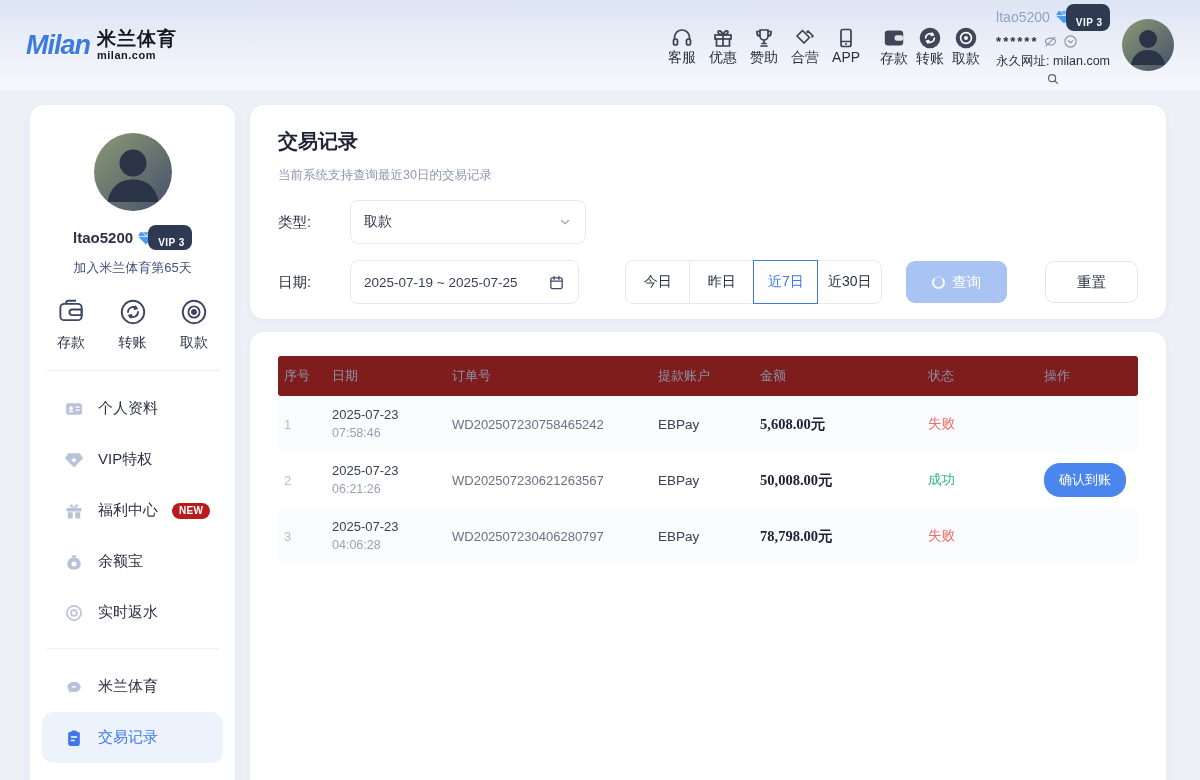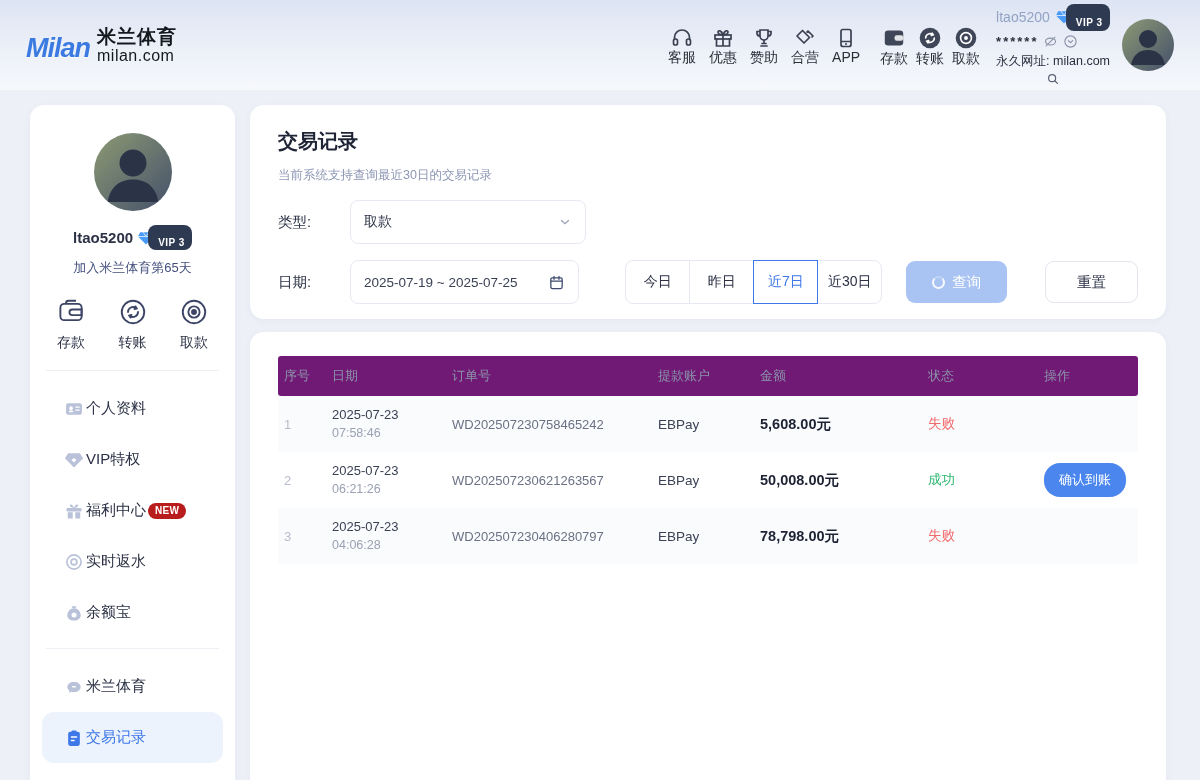--- a/index.html
+++ b/index.html
@@ -16,21 +16,21 @@
     background:linear-gradient(180deg,#dde4f3 0%,#ecf0f8 55%,#f6f8fc 100%);
     display:flex; align-items:center; padding:0 26px;
   }
   .logo { display:flex; align-items:flex-end; gap:7px; margin-right:24px; cursor:pointer; }
   .logo-script {
     font-size:27px; font-weight:bold; font-style:italic; color:#3b7ae0;
     letter-spacing:-1px; text-shadow:0 1px 0 rgba(255,255,255,.6);
   }
   .logo-stack { display:flex; flex-direction:column; line-height:1; }
   .logo-cn { font-size:19px; font-weight:bold; color:#15181f; letter-spacing:1px; }
-  .logo-domain { font-size:16px; font-weight:normal; color:#15181f; margin-top:2px; letter-spacing:.5px; }
+  .logo-domain { font-size:11px; font-weight:bold; color:#15181f; margin-top:2px; letter-spacing:.5px; }
   .mainnav { display:flex; gap:15px; }
   .nav-link { font-size:16px; color:#1f2430; text-decoration:none; cursor:pointer; white-space:nowrap; }
   .hdr-right { margin-left:auto; display:flex; align-items:center; }
   .hgroup { display:flex; gap:13px; }
   .hicon { display:flex; flex-direction:column; align-items:center; cursor:pointer; color:#2a2f3a; }
   .hicon .ig { color:#3a4152; }
   .hicon .lb { font-size:14px; line-height:1; }
   .hgroup.filled { margin-left:20px; gap:8px; }
   .userblock { margin-left:16px; line-height:1.35; }
   .u-row { display:flex; align-items:center; gap:5px; }
@@ -53,21 +53,21 @@
   .avatar-lg { width:78px; height:78px; margin:28px auto 0; }
   .s-name { display:flex; justify-content:center; align-items:center; gap:4px; margin-top:14px; }
   .s-name .nm { font-size:15px; font-weight:bold; color:#2c3145; }
   .s-join { text-align:center; font-size:13px; color:#44507e; margin-top:9px; }
   .s-actions { display:flex; justify-content:space-between; padding:20px 26px 18px; }
   .s-act { display:flex; flex-direction:column; align-items:center; gap:7px; cursor:pointer; color:#3c4566; }
   .s-act .lb { font-size:14px; color:#2c3145; }
   .s-div { height:1px; background:#edeff5; margin:0 16px; }
   .s-menu { padding:12px 12px 4px; }
   .s-item {
-    display:flex; align-items:center; gap:2px; height:51px; padding:0 10px 0 22px;
+    display:flex; align-items:center; gap:14px; height:51px; padding:0 10px 0 22px;
     font-size:15px; color:#2c3145; cursor:pointer; border-radius:12px;
   }
   .s-item .mi { color:#b9c2d9; }
   .s-item.active { background:#edf3fd; color:#3d77e8; }
   .s-item.active .mi { color:#3d77e8; }
   .new-badge {
     background:#b91c1c; color:#fff; font-size:10px; font-weight:bold;
     border-radius:9px; padding:2.5px 7px; letter-spacing:.3px;
   }
 
@@ -100,32 +100,32 @@
     display:flex; align-items:center; justify-content:center; gap:7px; font-family:inherit;
   }
   .spin { width:13px; height:13px; border-radius:50%; border:2px solid rgba(255,255,255,.9); border-top-color:rgba(255,255,255,.25); }
   .btn-reset {
     margin-left:14px; width:96px; height:42px; border:1px solid #e3e6ed; border-radius:9px;
     background:#fff; color:#2c3145; font-size:14.5px; cursor:pointer; font-family:inherit;
   }
 
   
   .tgrid { display:grid; grid-template-columns:48px 120px 206px 102px 168px 116px 1fr; align-items:center; }
-  .thead { background:#701a75; height:40px; border-radius:3px; font-size:13px; color:#8b93a9; }
+  .thead { background:#7f1d1d; height:40px; border-radius:3px; font-size:13px; color:#8b93a9; }
   .thead span { padding-left:6px; }
   .trow { height:56px; }
   .trow:nth-child(odd) { background:#fafbfd; }
   .trow > * { padding-left:6px; }
   .c-idx { font-size:13px; color:#b6bcc9; }
   .c-date { line-height:1.5; }
   .c-date .d1 { font-size:13px; color:#3a4154; display:block; }
   .c-date .d2 { font-size:12.5px; color:#9aa1b2; display:block; }
   .c-order { font-size:13px; color:#6a7184; }
   .c-acct { font-size:13.5px; color:#3a4154; }
-  .c-amt { font-size:14.5px; font-weight:bold; color:#1c2133; }
+  .c-amt { font-size:14.5px; font-weight:bold; color:#1c2133;font-family:Liberation Serif, serif; }
   .c-status { font-size:13.5px; }
   .c-status.fail { color:#f06a6a; }
   .c-status.success { color:#2eb872; }
   .btn-confirm {
     border:none; background:#4a86ee; color:#fff; font-size:13px; padding:8px 15px;
     border-radius:16px; cursor:pointer; font-family:inherit;
   }
 </style>
 </head>
 <body>
@@ -347,36 +347,36 @@
             <rect x="3" y="8.5" width="18" height="4" rx="1"></rect>
             <path d="M4.5 13.5h6V21h-6zM13.5 13.5h6V21h-6z"></path>
             <path d="M12 8.5C10 8.3 7 7.5 7 5.5S10.5 3.5 12 8.5zM12 8.5c2-.2 5-1 5-3S13.5 3.5 12 8.5z"></path>
           </svg>
       </span>
       <span>福利中心</span>
       <span class="new-badge">NEW</span>
     </div>
     <div class="s-item">
       <span class="mi">
+        <svg width="20" height="20" viewBox="0 0 24 24" fill="currentColor">
+            <path d="M9 4h6l-1.5 3h-3z"></path>
+            <path d="M8.5 7h7c3 2.2 4.5 5 4.5 8 0 3.5-3 6-8 6s-8-2.5-8-6c0-3 1.5-5.8 4.5-8z"></path>
+            <circle cx="12" cy="14.5" r="3" fill="#fff"></circle>
+          </svg>
+      </span>
+      <span>余额宝</span>
+    </div>
+    <div class="s-item">
+      <span class="mi">
         <svg width="20" height="20" viewBox="0 0 24 24" fill="none" stroke="currentColor" stroke-width="2">
             <circle cx="12" cy="12" r="8.5"></circle>
             <circle cx="12" cy="12" r="3.5"></circle>
           </svg>
       </span>
       <span>实时返水</span>
-    </div>
-    <div class="s-item">
-      <span class="mi">
-        <svg width="20" height="20" viewBox="0 0 24 24" fill="currentColor">
-            <path d="M9 4h6l-1.5 3h-3z"></path>
-            <path d="M8.5 7h7c3 2.2 4.5 5 4.5 8 0 3.5-3 6-8 6s-8-2.5-8-6c0-3 1.5-5.8 4.5-8z"></path>
-            <circle cx="12" cy="14.5" r="3" fill="#fff"></circle>
-          </svg>
-      </span>
-      <span>余额宝</span>
     </div>
   </div>
 
   <div class="s-div" style="margin-top:6px;"></div>
 
   <div class="s-menu">
     <div class="s-item">
       <span class="mi">
         <svg width="20" height="20" viewBox="0 0 24 24" fill="currentColor">
             <path d="M4 12c0-3.5 3.2-6 8-6s8 2.5 8 6-3.2 6-8 6c-1 0-2-.1-2.9-.4L6 19l.6-2.6C5 15.4 4 13.8 4 12z"></path>

